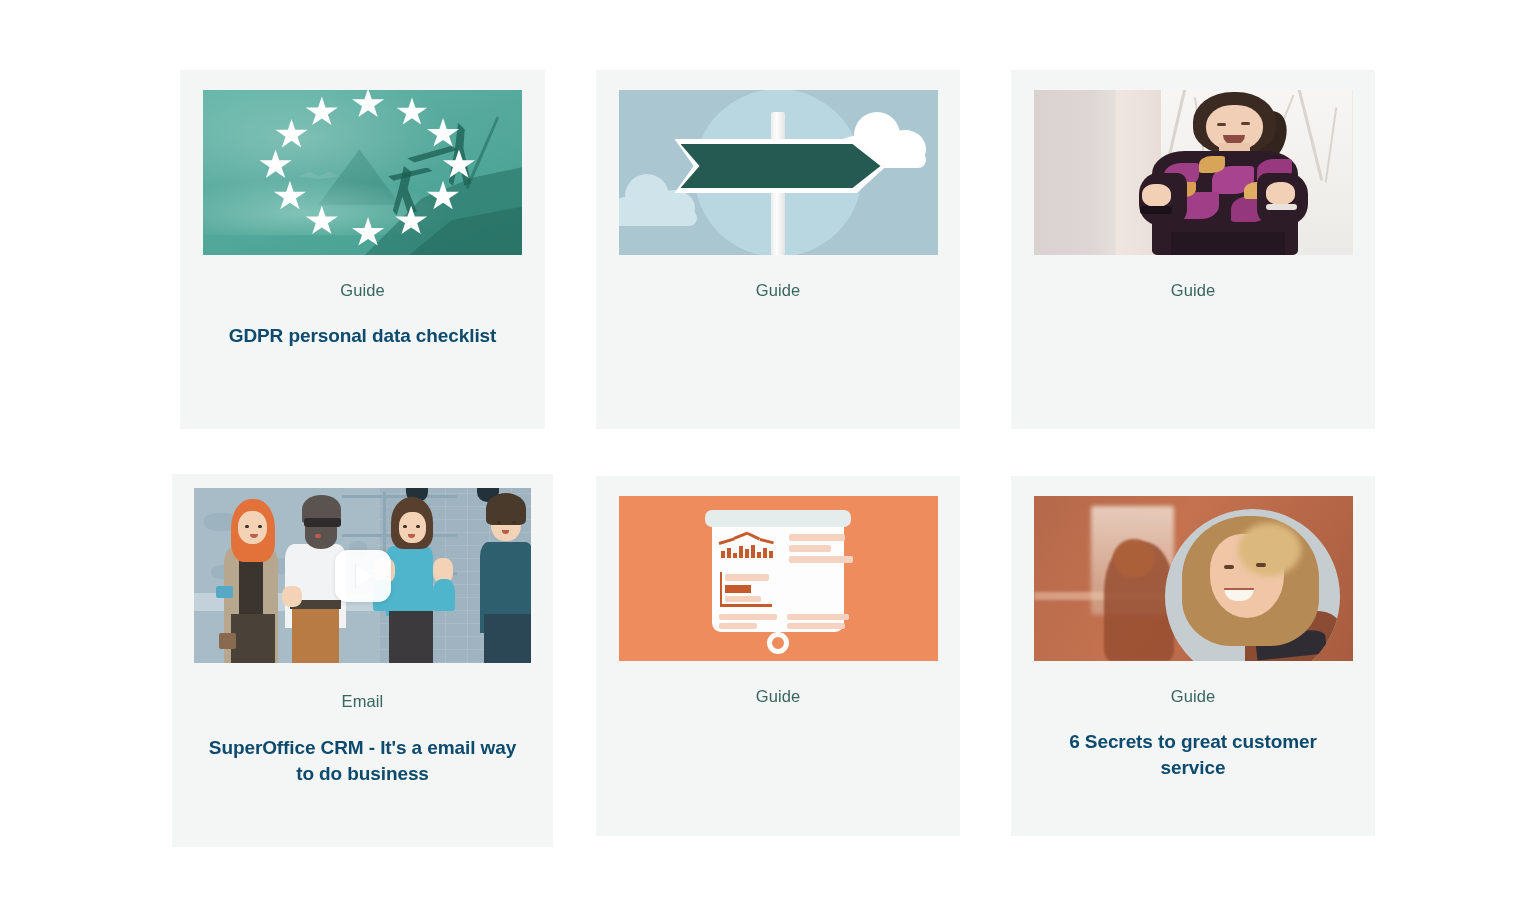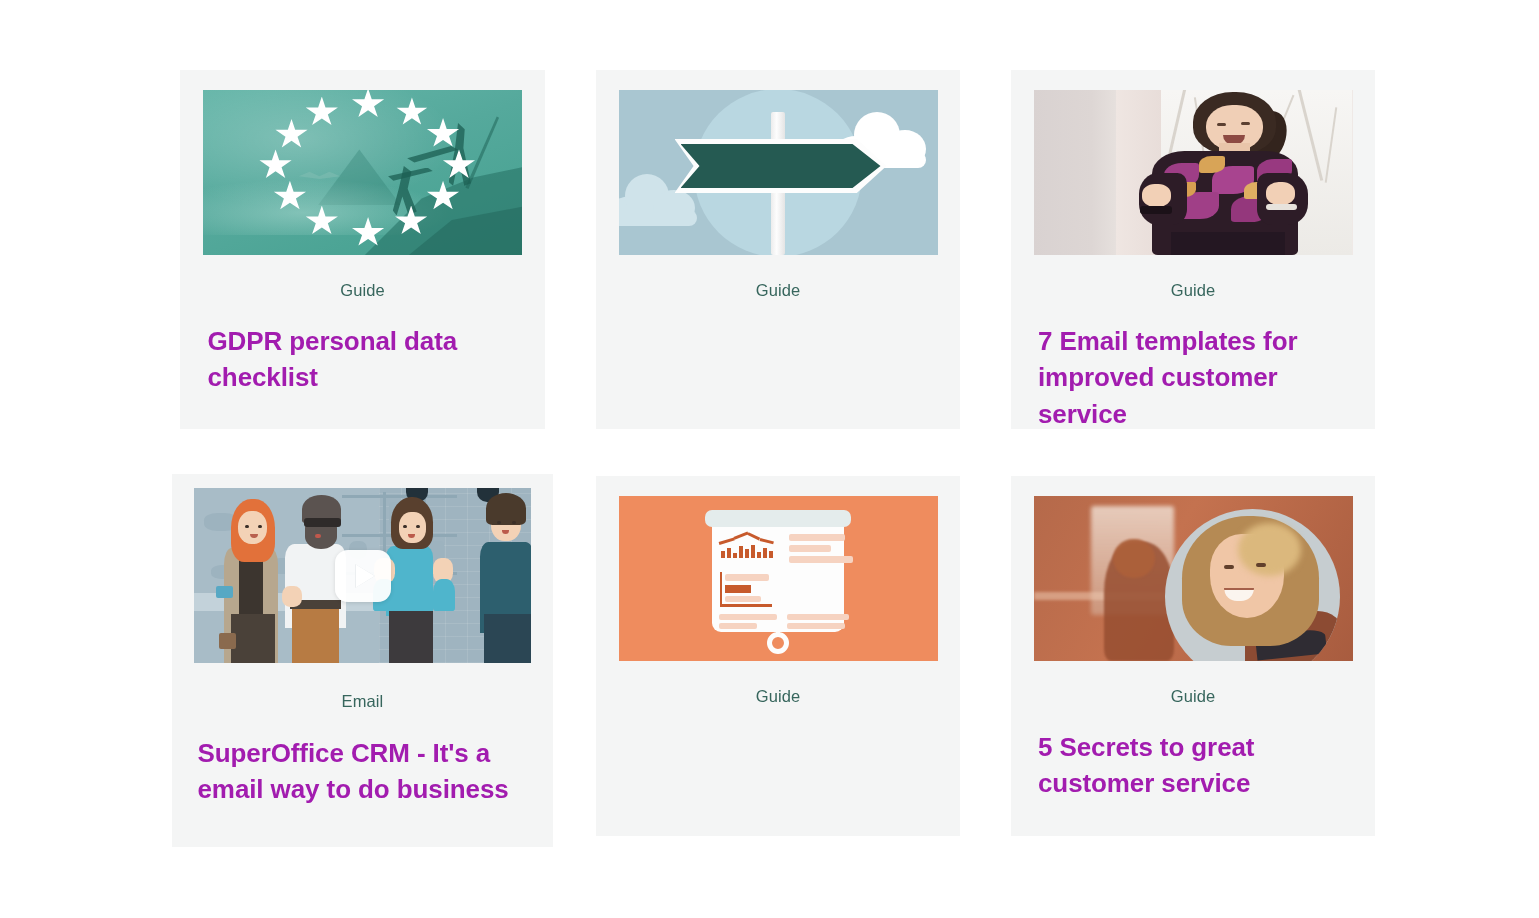--- a/index.html
+++ b/index.html
@@ -48,23 +48,24 @@
     font-size: 16.5px;
     font-weight: 400;
     color: #37665d;
     letter-spacing: 0.1px;
     line-height: 1;
   }
   .c3 .kicker { margin-top: 30px; }
 
   .title {
     margin-top: 24px;
-    font-size: 26px;
+    font-size: 19px;
     font-weight: 700;
-    color: #a21caf;
+    color: #0c4a6e;
+    text-align: center;
     line-height: 1.42;
     max-width: 310px;
     letter-spacing: -0.1px;
   }
   .c3 .title { max-width: 330px; margin-top: 25px; }
 
   
   .eu-bg {
     position: absolute; inset: 0;
     background:
@@ -366,21 +367,20 @@
         <div class="ph3-armL"></div>
         <div class="ph3-armR"></div>
         <div class="ph3-fistL"></div>
         <div class="ph3-fistR"></div>
         <div class="ph3-watch"></div>
         <div class="ph3-bangle"></div>
         <div class="ph3-skirt"></div>
       </div>
     </div>
     <div class="kicker">Guide</div>
-    <div class="title">7 Email templates for improved customer service</div>
   </a>
 
   <a class="card c3" href="#" style="text-decoration:none">
     <div class="thumb">
       <div class="vd-bg"></div>
       <div class="vd-brick"></div>
 
       <div class="vd-shelf" style="left:44%;top:4%;width:34%;height:3px"></div>
       <div class="vd-shelf" style="left:44%;top:26%;width:34%;height:3px"></div>
       <div class="vd-shelf" style="left:44%;top:48%;width:34%;height:3px"></div>
@@ -506,16 +506,16 @@
           <div class="ph6-hair"></div>
           <div class="ph6-face"></div>
           <div class="ph6-hairhl"></div>
           <div class="ph6-eye" style="left:34%;top:32%"></div>
           <div class="ph6-eye" style="left:52%;top:31%"></div>
           <div class="ph6-smile"></div>
         </div>
       </div>
     </div>
     <div class="kicker">Guide</div>
-    <div class="title">5 Secrets to great customer service</div>
+    <div class="title">6 Secrets to great customer service</div>
   </a>
 
 </div>
 
 </body></html>

